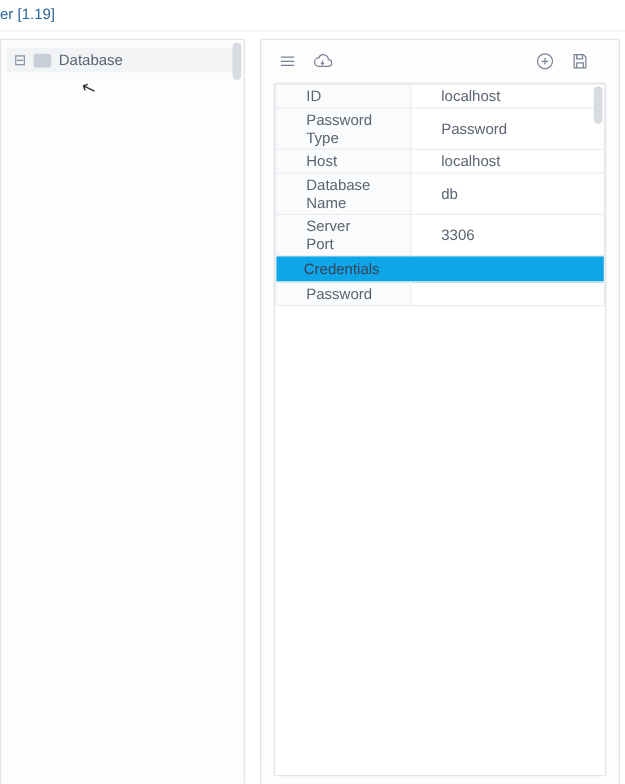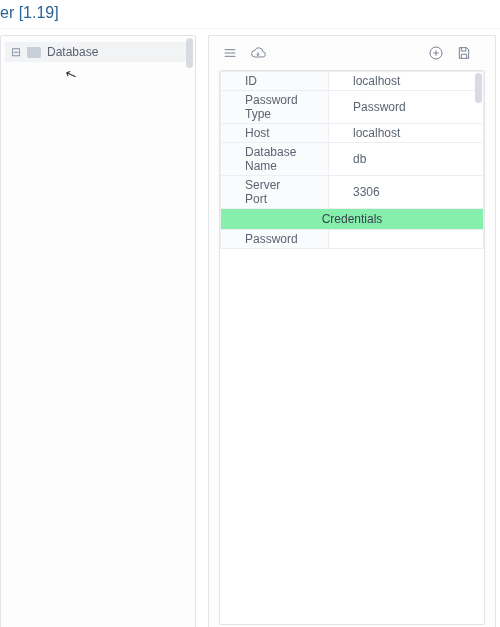--- a/index.html
+++ b/index.html
@@ -6,21 +6,21 @@
     body {
       font-family: -apple-system, BlinkMacSystemFont, "Segoe UI", Arial, sans-serif;
       font-size: 12px;
       color:#333;
       background:#fff;
       width:500px; height:627px;
       overflow:hidden;
     }
     .titlebar {
       padding:4px 0 6px 0;
-      color:#2a6496; font-size:16px; font-weight:500;
+      color:#2a6496; font-size:12px; font-weight:500;
     }
     .sep {
       height:1px; background:#e6e8eb; margin:0 0 6px 0; border-bottom:1px solid #f2f3f5;
     }
     .main {
       display:flex; gap:12px; height:calc(100% - 26px);
       padding-right:4px;
     }
     .panel {
       background:#fdfdfe; border:1px solid #e1e4e8; border-radius:2px;
@@ -78,21 +78,21 @@
     table.props {
       width:100%; border-collapse:collapse; font-size:12px;
     }
     table.props tr { height:19px; }
     table.props th, table.props td {
       text-align:left; padding:2px 24px; border:1px solid #eceef1; color:#5b6472;
       font-weight:400;
     }
     table.props th.key { width:108px; background:#fafbfc; }
     table.props tr.section td {
-      background:#86efac; color:#3b4250; font-weight:500; padding:3px 22px;text-align:center;
+      background:#0ea5e9; color:#3b4250; font-weight:500; padding:3px 22px;
     }
   </style>
 </head>
 <body>
 
 <div class="titlebar"><span>er [1.19]</span></div>
 <div class="sep"></div>
 
 <div class="main">
 

